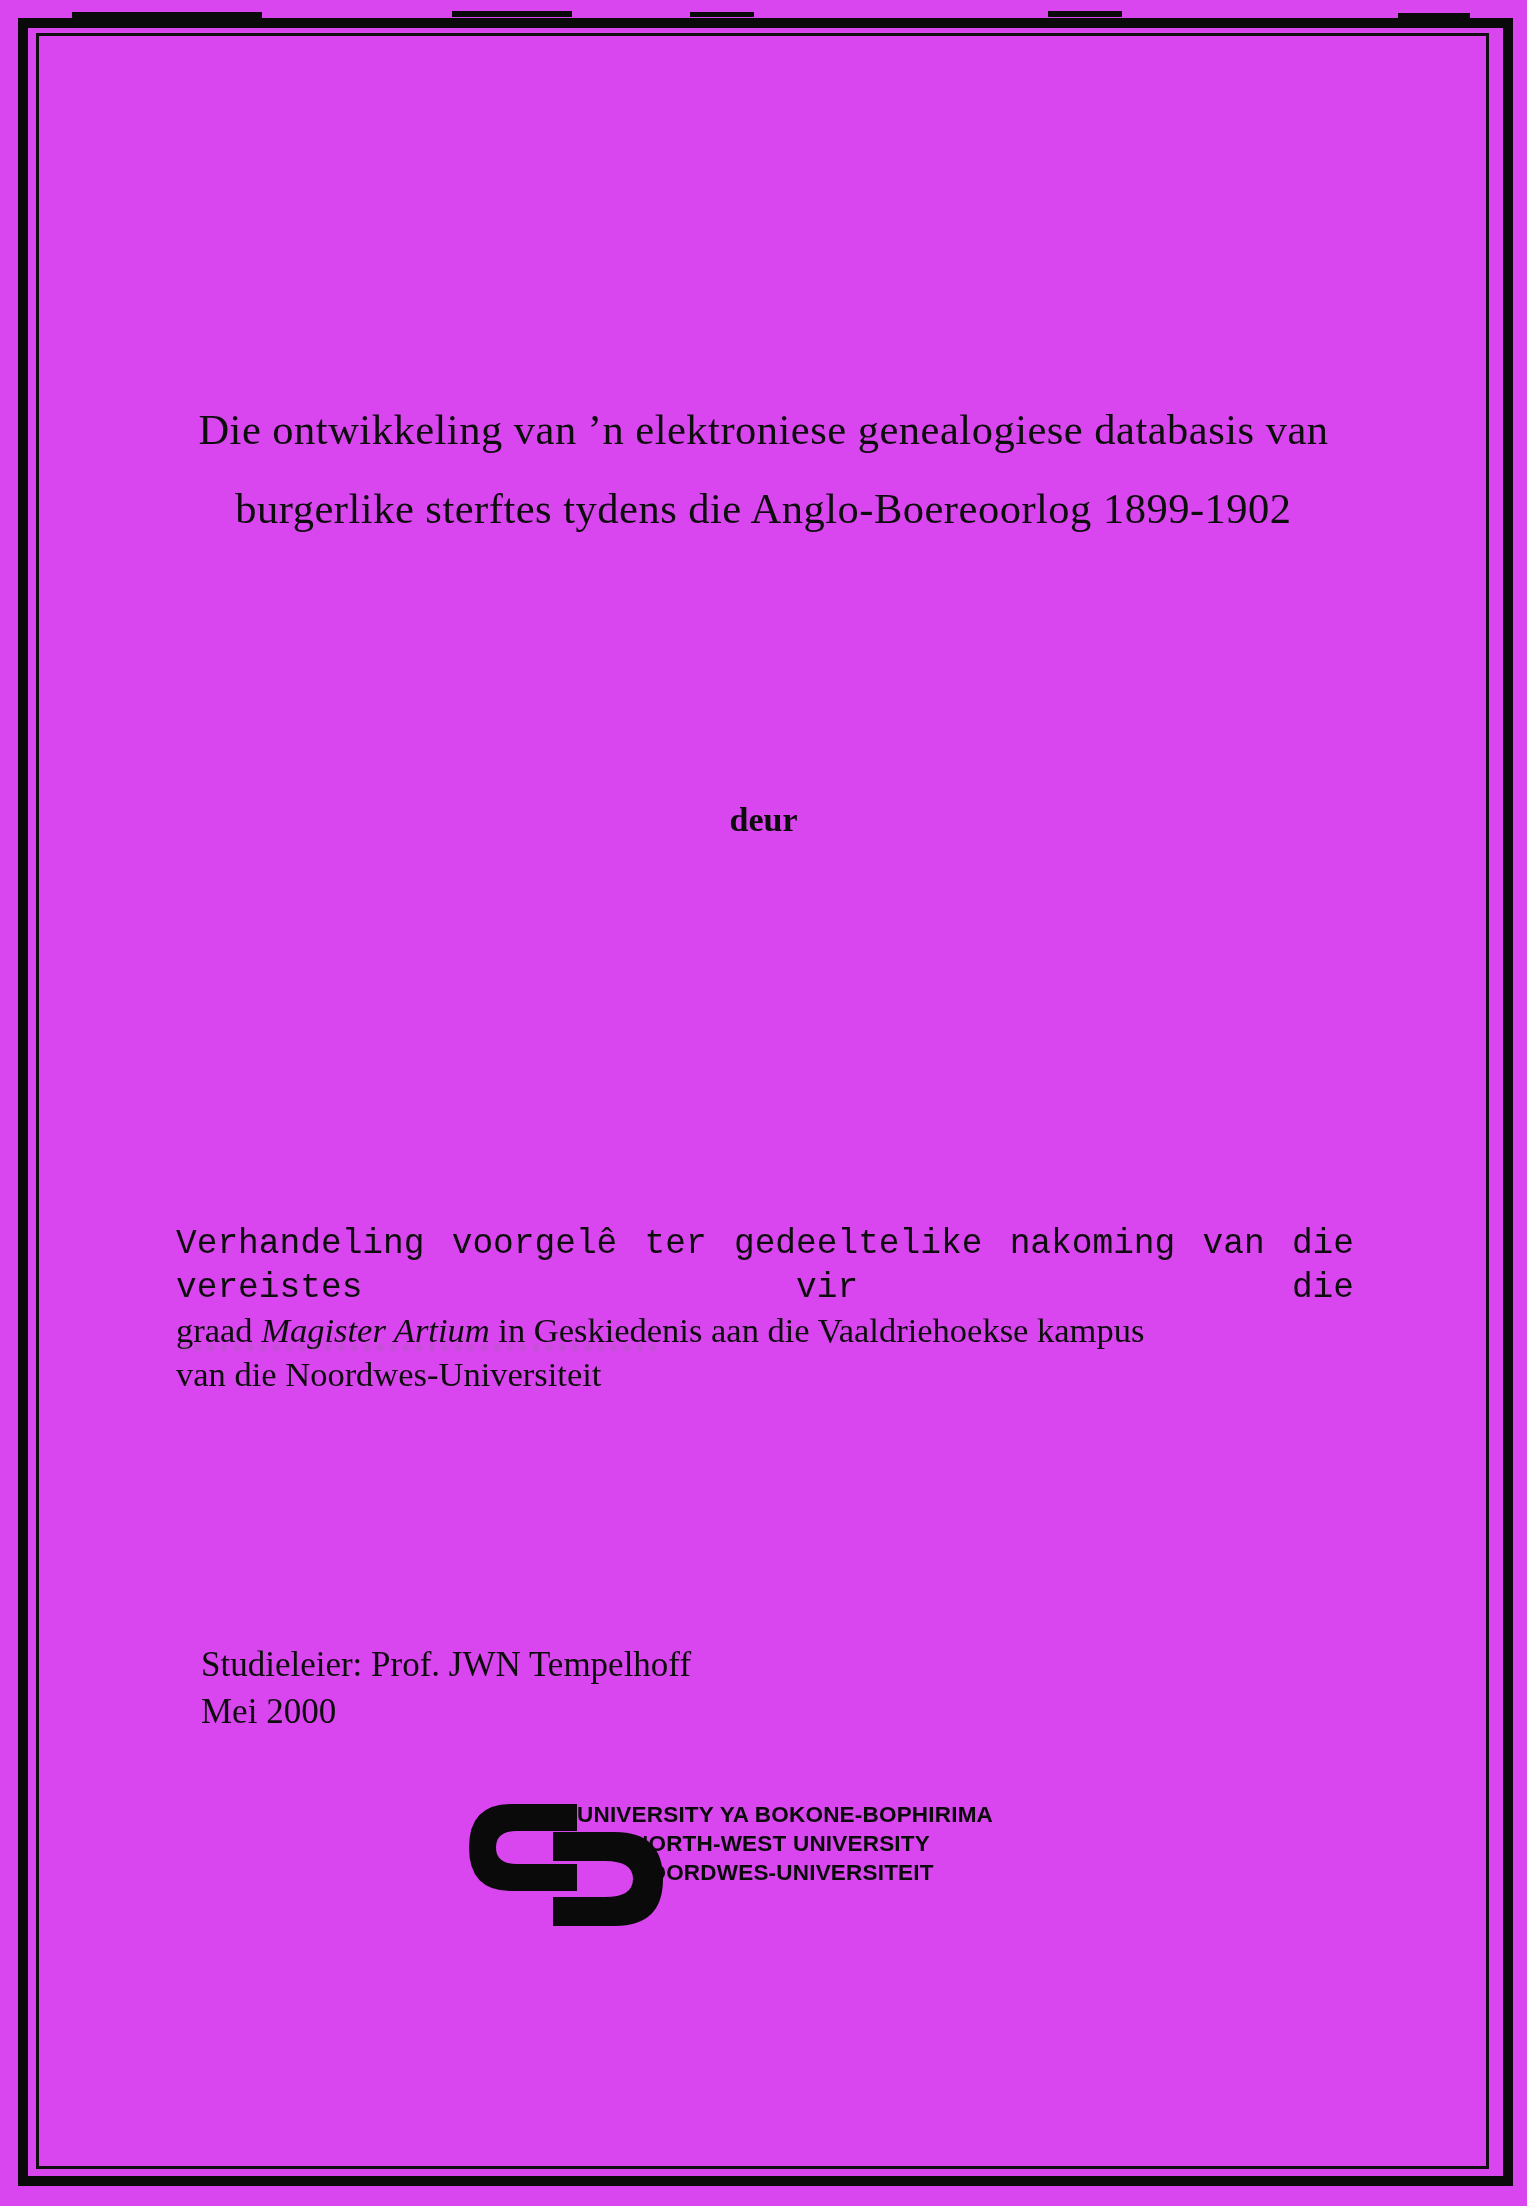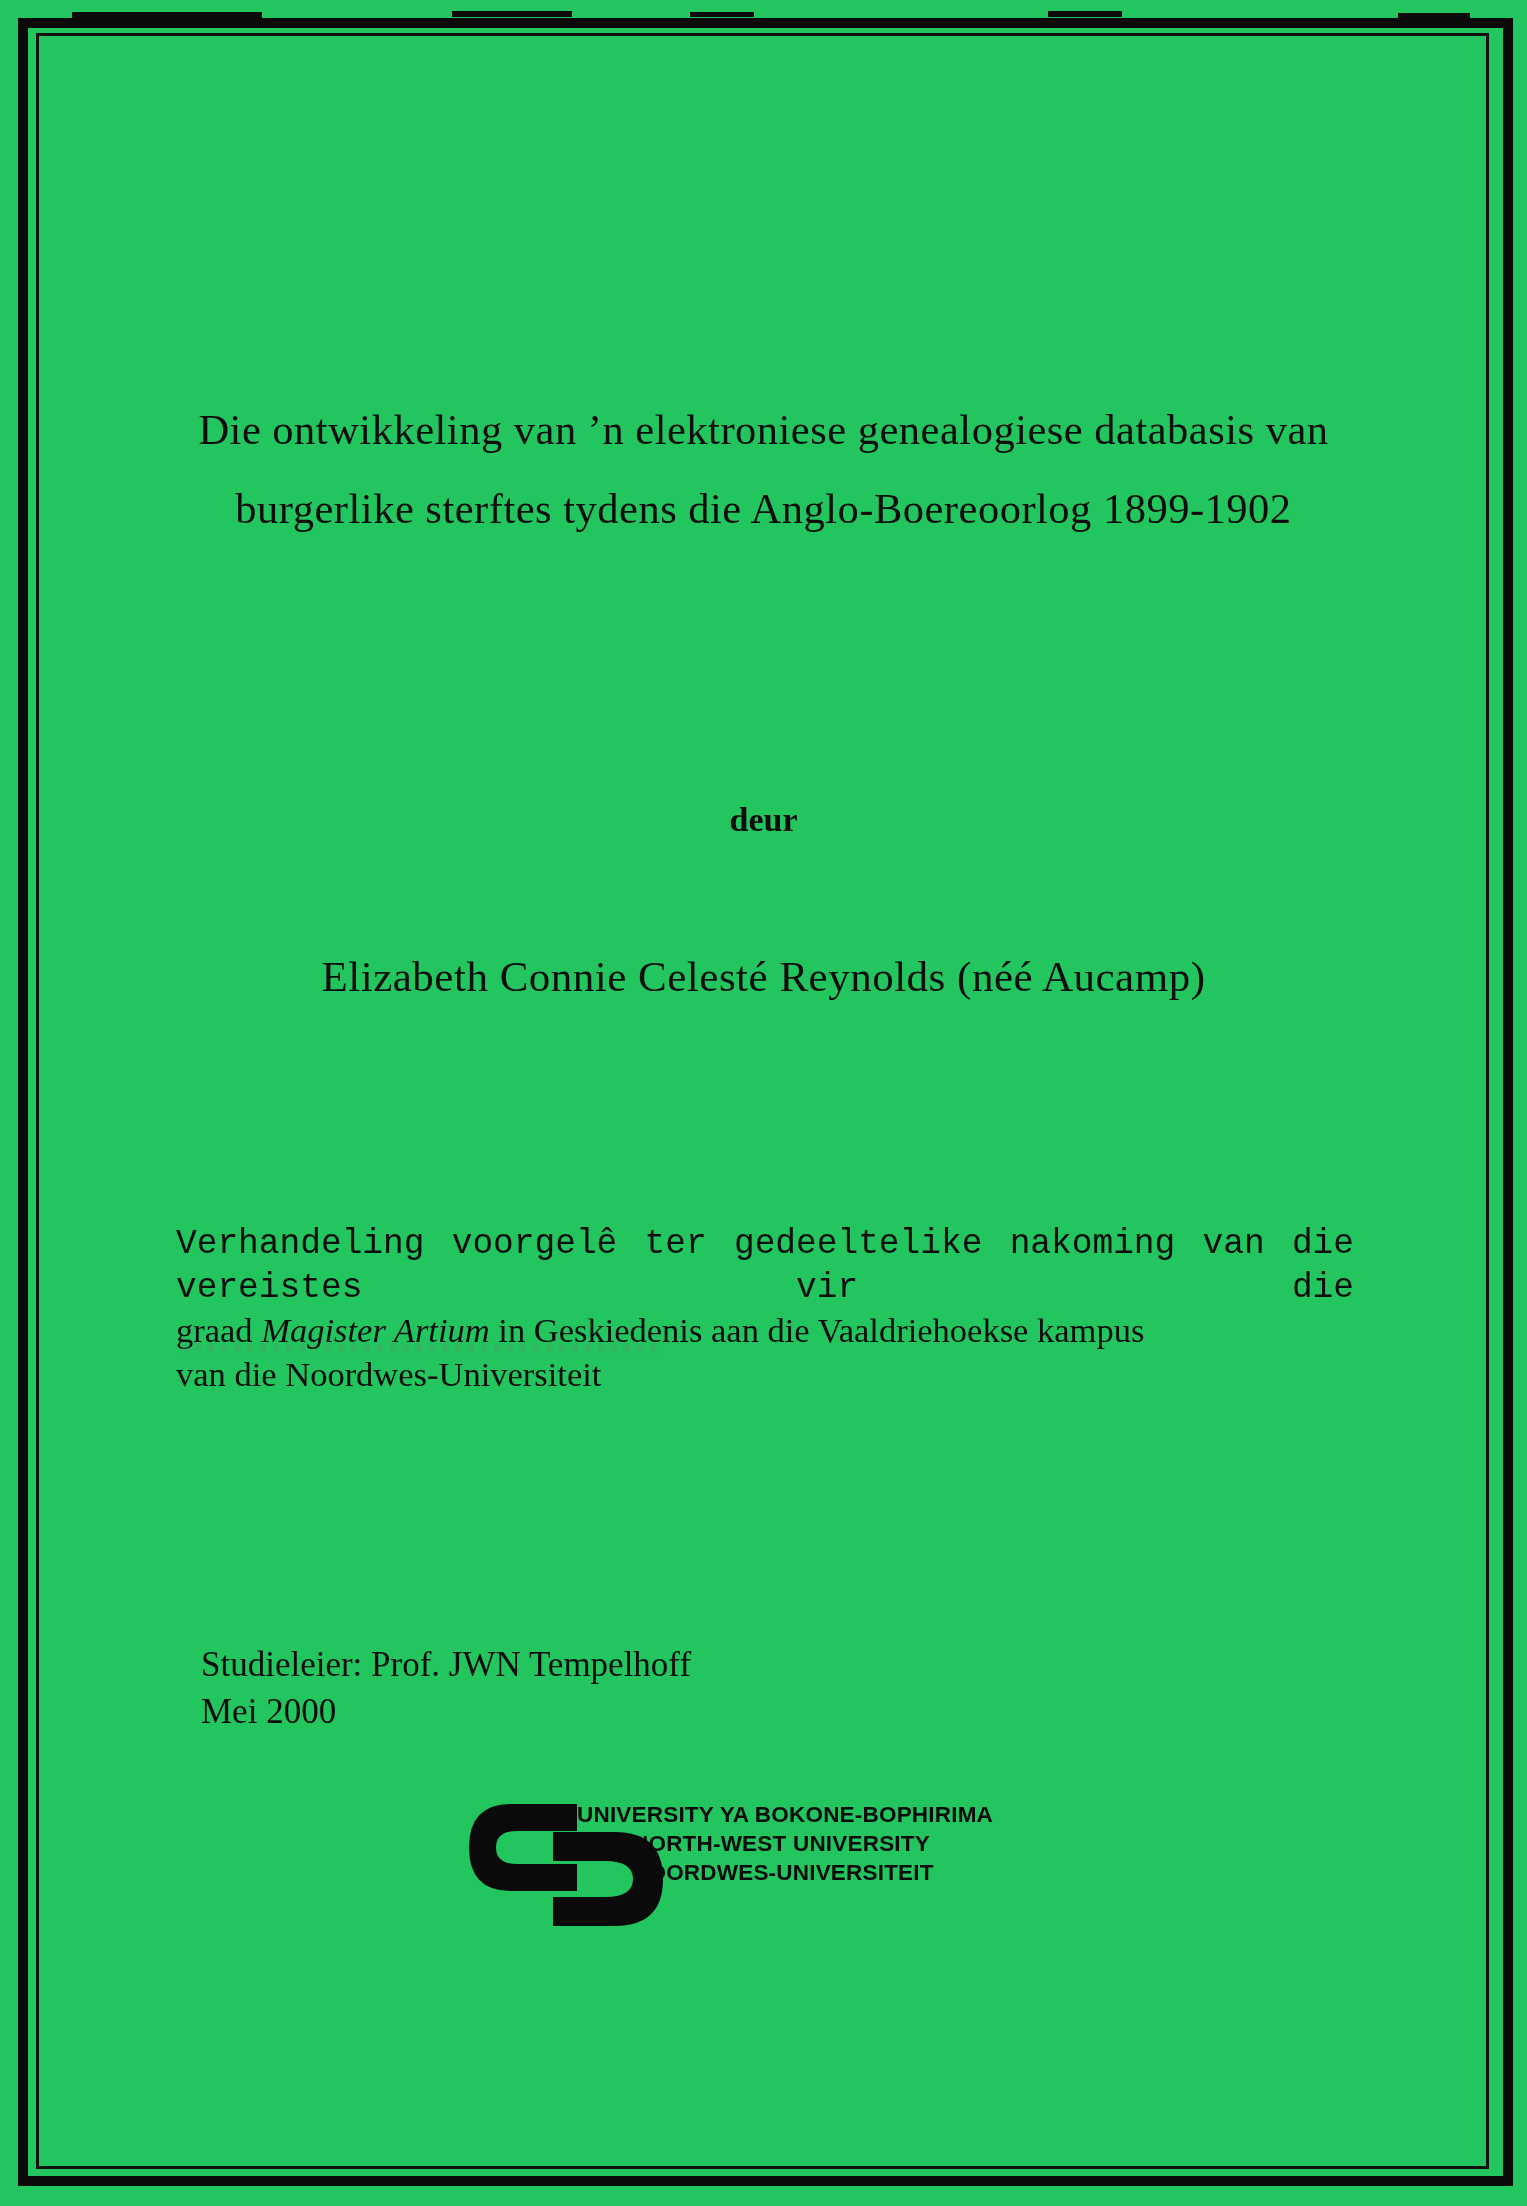--- a/index.html
+++ b/index.html
@@ -1,18 +1,18 @@
 <!DOCTYPE html>
 <html><head>
 <meta charset="utf-8">
 <style>
   html,body{margin:0;padding:0;background:#e8e8e8;}
   .page{
     position:relative;width:1527px;height:2206px;margin:0 auto;
-    background:#22c55e;color:#0d0d0d;overflow:hidden;
+    background:#d946ef;color:#0d0d0d;overflow:hidden;
     font-family:"Liberation Serif", serif;
   }
   .frame-outer{
     position:absolute;left:18px;top:18px;width:1495px;height:2168px;
     border:10px solid #0a0a0a;box-sizing:border-box;
   }
   .frame-inner{
     position:absolute;left:36px;top:33px;width:1453px;height:2136px;
     border:3px solid #101010;box-sizing:border-box;
   }
@@ -68,21 +68,20 @@
   <div class="smudge" style="left:1048px;top:11px;width:74px;height:6px;"></div>
   <div class="smudge" style="left:1398px;top:13px;width:72px;height:5px;"></div>
 
   <div class="title">
     <div>Die ontwikkeling van ’n elektroniese genealogiese databasis van</div>
     <div>burgerlike sterftes tydens die Anglo-Boereoorlog 1899-1902</div>
   </div>
 
   <div class="byline">deur</div>
 
-  <div class="author">Elizabeth Connie Celesté Reynolds (néé Aucamp)</div>
 
   <div class="statement">
     <div class="jline">Verhandeling voorgelê ter gedeeltelike nakoming van die vereistes vir die</div>
     <div><span>graad </span><span class="ital">Magister Artium</span><span> in Geskiedenis aan die Vaaldriehoekse kampus</span></div>
     <div>van die Noordwes-Universiteit</div>
   </div>
   <div class="bleed"></div>
 
   <div class="supervisor-block">
     <div>Studieleier: Prof. JWN Tempelhoff</div>

